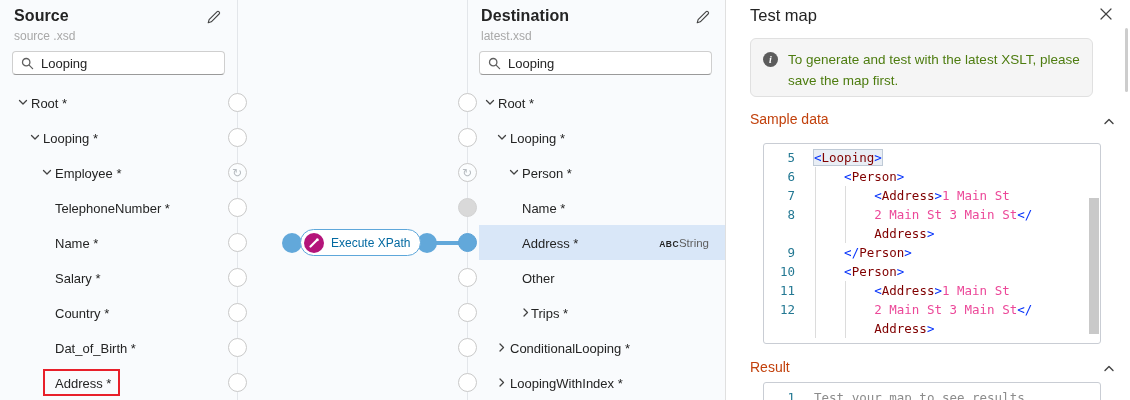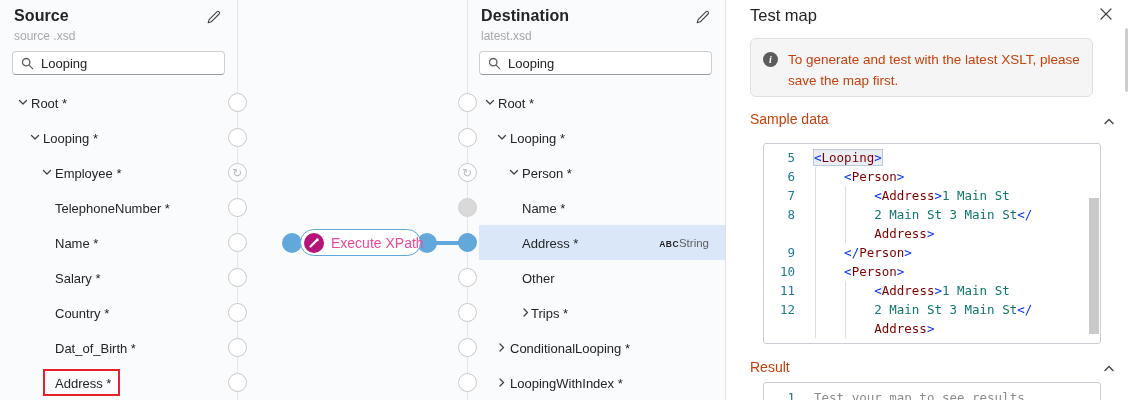--- a/index.html
+++ b/index.html
@@ -40,49 +40,49 @@
   .port.gray{background:#d9d9d9;border-color:#d2d2d2}
   .port.blue{background:#62a8da;border-color:#5ba2d6}
 
   .handle{position:absolute;width:20px;height:20px;border-radius:50%;background:#62a8da}
   .edge{position:absolute;height:4px;border-radius:2px;background:#62a8da}
   .fnode{position:absolute;left:300px;top:229px;width:121px;height:27px;background:#fff;
          border:1.5px solid #5ea7da;border-radius:14px;display:flex;align-items:center;
          box-sizing:border-box;padding-left:3px;gap:7px}
   .ficon{width:20px;height:20px;border-radius:50%;background:#b4147a;display:flex;
          align-items:center;justify-content:center;flex:none}
-  .flabel{font-size:14px;color:#ec4899;white-space:nowrap}
+  .flabel{font-size:12px;color:#0369a1;white-space:nowrap}
 
   
   #testmap{position:absolute;left:725px;top:0;width:405px;height:400px;background:#fff;
            border-left:1px solid #e0e0e0;box-sizing:border-box}
   .tm-title{position:absolute;left:24px;top:6px;font-size:16.5px;font-weight:400;color:#242424}
   .closebtn{position:absolute;left:373px;top:7px;width:16px;height:16px;cursor:pointer}
   .infobox{position:absolute;left:24px;top:38px;width:343px;height:59px;background:#f5f5f5;
            border:1px solid #e0e0e0;border-radius:6px;box-sizing:border-box;display:flex;
            padding:10px 12px;gap:10px}
   .info-i{width:15px;height:15px;border-radius:50%;background:#5c5c5c;color:#fff;flex:none;
           font-size:10px;font-weight:700;display:flex;align-items:center;justify-content:center;margin-top:3px;
           font-family:"Liberation Serif",serif;font-style:italic}
-  .info-text{font-size:13.5px;line-height:21px;color:#c2410c;width:300px}
+  .info-text{font-size:13.5px;line-height:21px;color:#4d7c0f;width:300px}
   .sec-label{position:absolute;left:24px;font-size:14px;color:#c2410c}
   .sec-chev{position:absolute;left:377px;width:12px;height:12px;cursor:pointer}
 
   .editor{position:absolute;left:37px;width:338px;background:#fff;border:1px solid #c9cdd4;
           border-radius:3px;box-sizing:border-box;overflow:hidden}
   #sample-editor{top:143px;height:201px}
   #result-editor{top:382px;height:40px}
   .ed-content{position:absolute;left:0;top:4px;width:100%}
   .crow{display:flex;height:19px;line-height:19px;font-family:"DejaVu Sans Mono","Liberation Mono",monospace;font-size:12.5px}
   .gut{width:40px;flex:none;text-align:right;padding-right:9px;box-sizing:border-box;color:#237893}
   .codeln{white-space:pre;position:relative}
   .codeln{padding-left:10px}
   .tk-delim{color:#0431fa}
   .tk-tag{color:#800000}
-  .tk-text{color:#0f766e}
+  .tk-text{color:#ec4899}
   .hlbox{background:#e9eef5;outline:1px solid #bfcad6}
   .caret{display:inline-block;width:1.5px;height:14px;background:#000;vertical-align:-2px}
   .iguide{position:absolute;width:1px;background:#dcdcdc}
   .vscroll{position:absolute;right:1px;width:10px;top:54px;height:136px;background:#c9c9c9}
   .placeholder{color:#8c8c8c}
   .panel-scroll{position:absolute;left:399px;top:28px;width:3px;height:64px;background:#cdcdcd;border-radius:2px}
 </style>
 </head>
 <body>
 

